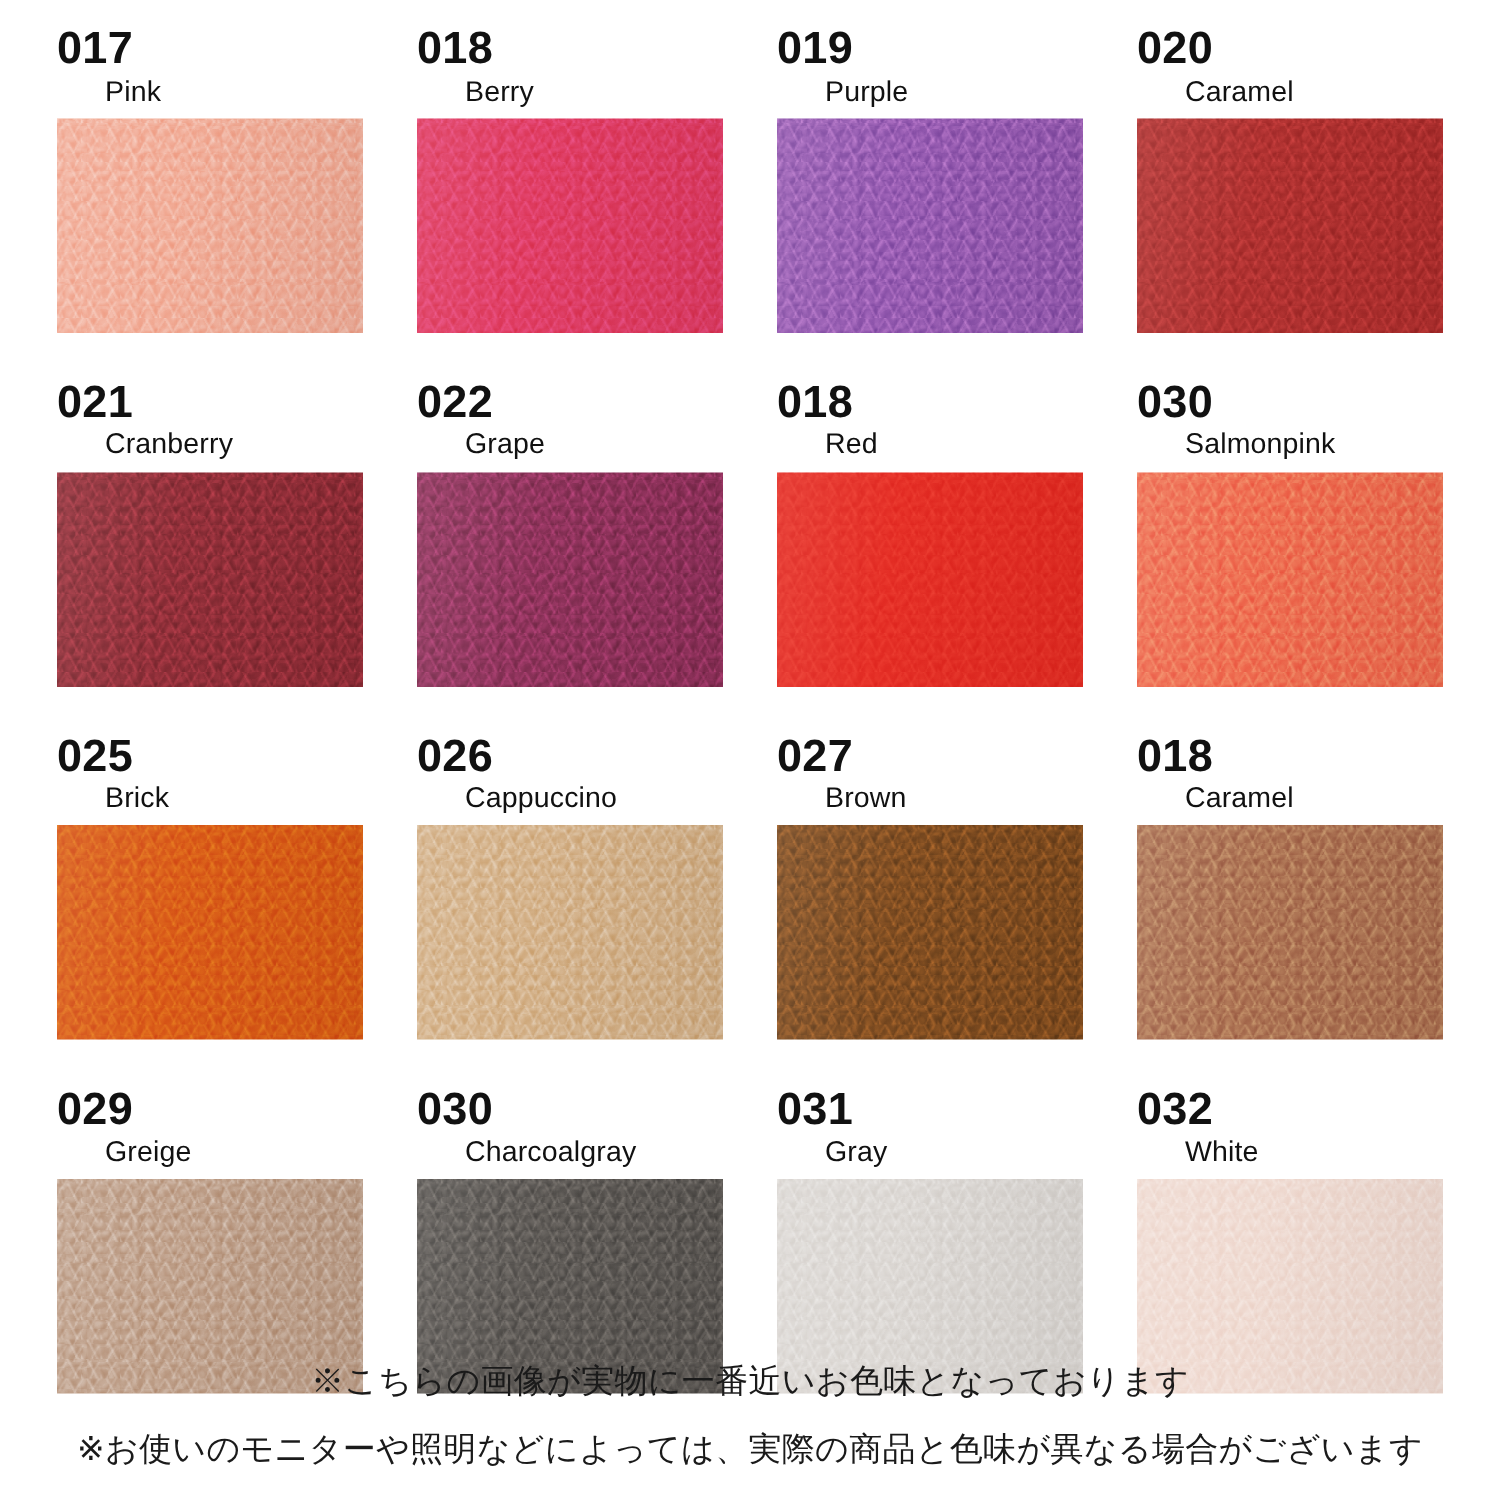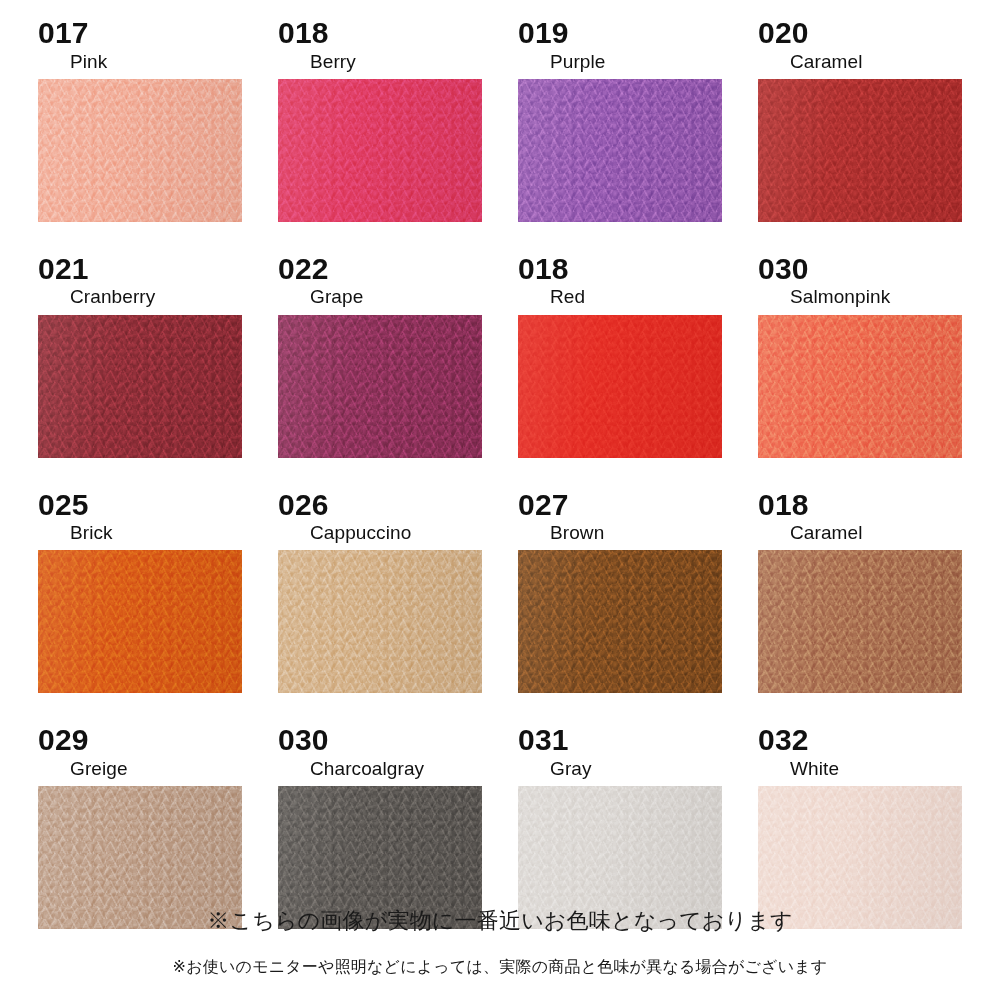--- a/index.html
+++ b/index.html
@@ -122,21 +122,21 @@
     font-family: "DejaVu Sans", "Liberation Sans", sans-serif;
   }
 
   .footer-line {
     color: #1a1a1a;
     white-space: nowrap;
     letter-spacing: 0.2px;
   }
 
   .footer-line-1 { font-size: 22px; line-height: 36px; font-family: Liberation Serif, serif; }
-  .footer-line-2 { font-size: 16px; line-height: 36px; margin-top: 10px; }
+  .footer-line-2 { font-size: 22px; line-height: 36px; margin-top: 10px; }
 </style>
 </head>
 <body>
 
 <div id="sheet">
 
   <div id="swatch-grid">
 
     <div class="swatch-cell">
       <div class="swatch-code">017</div>

